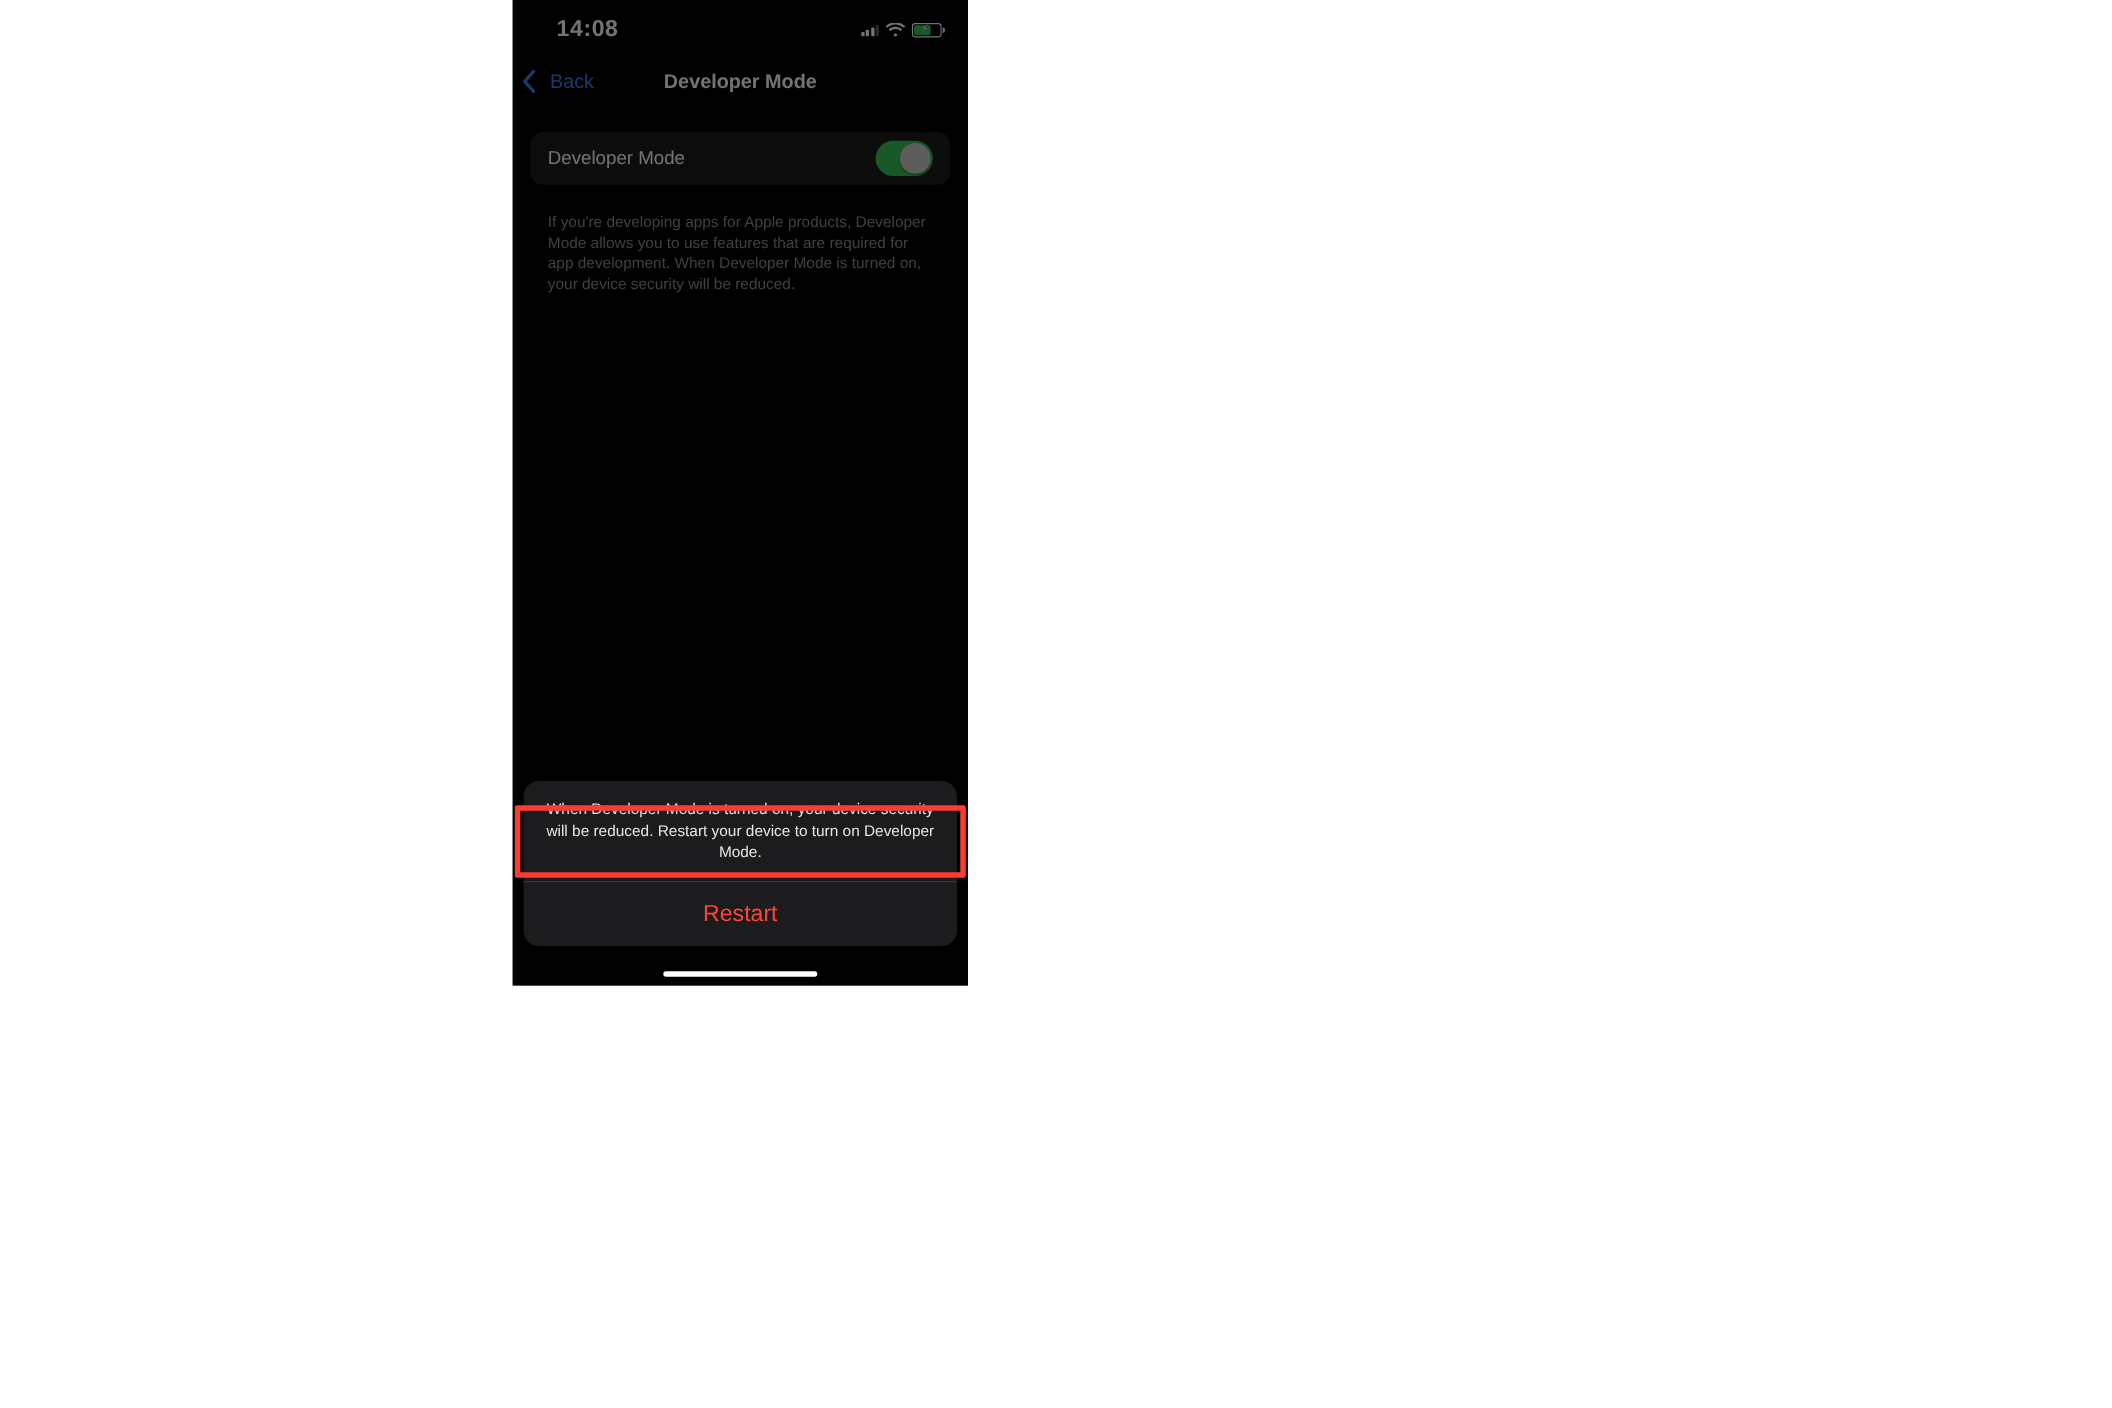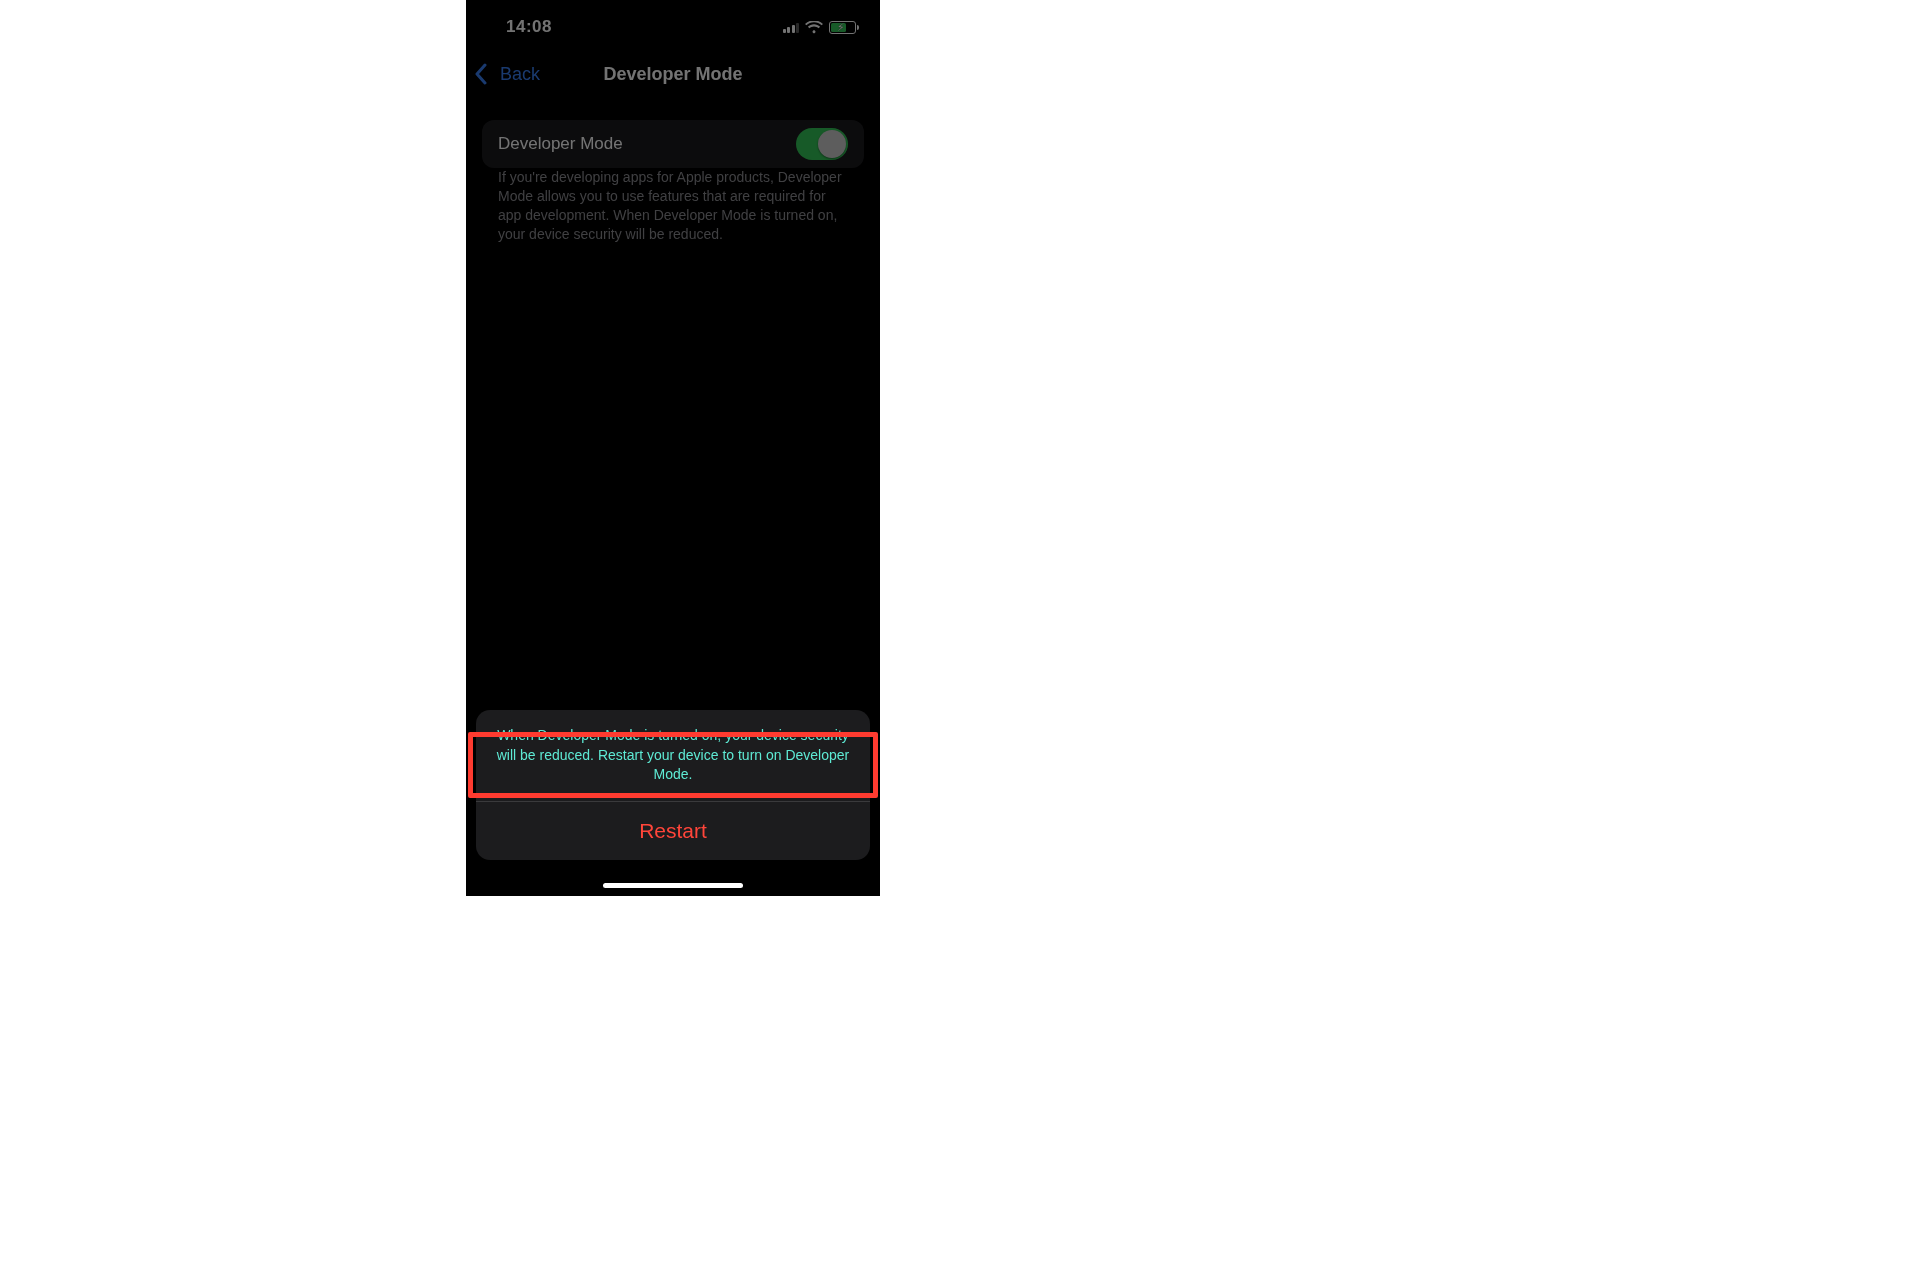--- a/index.html
+++ b/index.html
@@ -43,21 +43,21 @@
     top: 12px;
     left: 0; right: 0;
     height: 30px;
     display: flex;
     align-items: center;
     justify-content: space-between;
     padding: 0 24px 0 40px;
     z-index: 10;
   }
   .status-time {
-    font-size: 17px;
+    font-size: 21px;
     font-weight: 600;
     letter-spacing: 0.5px;
   }
   .status-icons {
     display: flex;
     align-items: center;
     gap: 6px;
   }
   .cell-bars {
     display: flex;
@@ -168,21 +168,21 @@
   }
   .toggle .knob {
     position: absolute;
     right: 2px; top: 2px;
     width: 28px; height: 28px;
     border-radius: 50%;
     background: #cfcfcf;
     box-shadow: 0 1px 2px rgba(0,0,0,0.4);
   }
   .row-desc {
-    margin-top: 0;
+    margin-top: 24px;
     padding: 0 16px;
     font-size: 14px;
     line-height: 1.35;
     color: #8e8e93;
   }
 
   
   .sheet {
     position: absolute;
     left: 10px; right: 10px;
@@ -195,21 +195,21 @@
   .sheet-group {
     background: #1c1c1e;
     border-radius: 14px;
     overflow: hidden;
   }
   .sheet-msg {
     padding: 16px 20px;
     text-align: center;
     font-size: 14px;
     line-height: 1.4;
-    color: #5eead4;
+    color: #e5e5e5;
   }
   .sheet-sep {
     height: 1px;
     background: #3a3a3c;
   }
   .sheet-btn {
     height: 58px;
     display: flex;
     align-items: center;
     justify-content: center;

